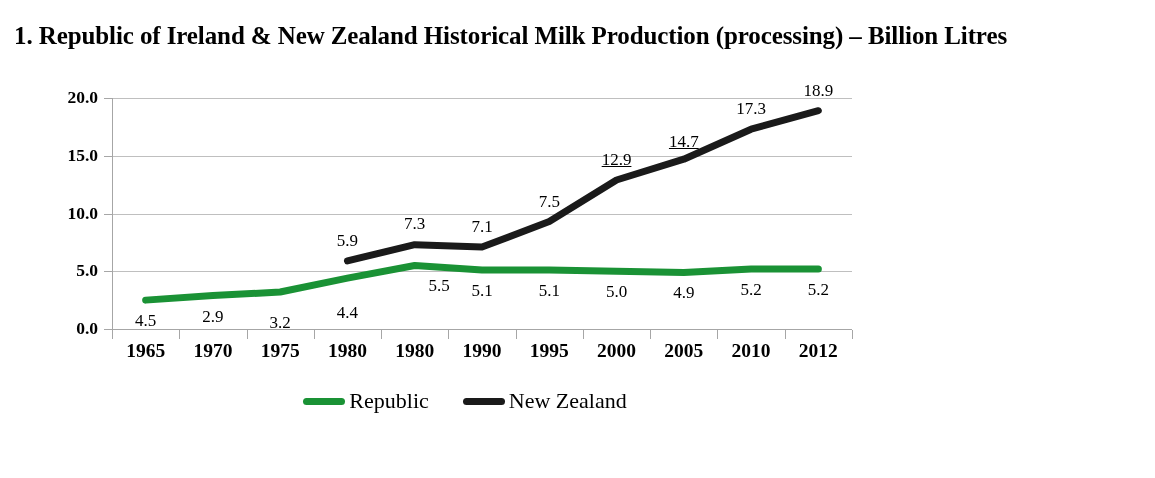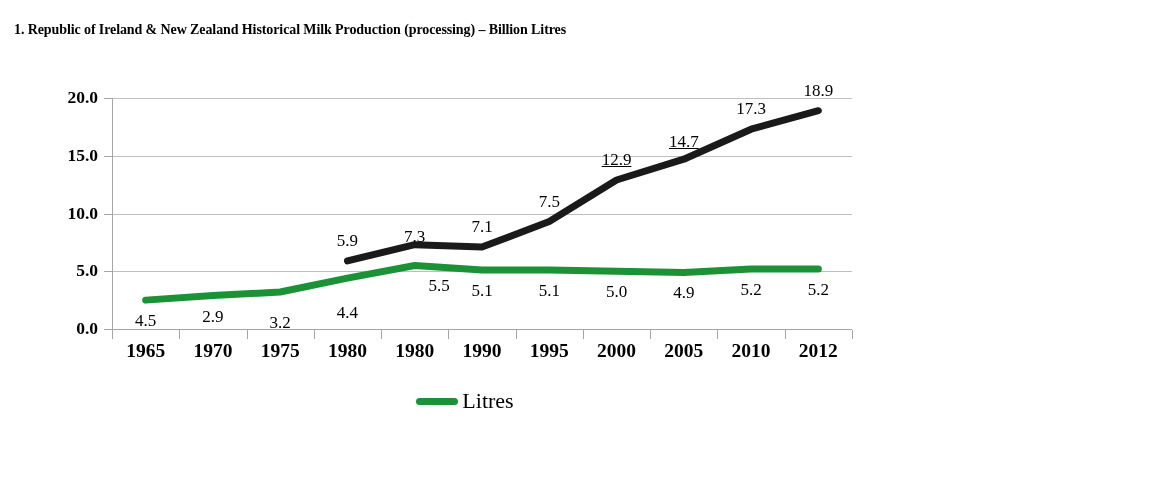--- a/index.html
+++ b/index.html
@@ -14,21 +14,21 @@
     color: #000000;
     overflow: hidden;
     position: relative;
   }
 
   #chart-title {
     position: absolute;
     left: 14px;
     top: 22px;
     font-family: "Liberation Serif", serif;
-    font-size: 14px;
+    font-size: 25px;
     font-weight: bold;
     letter-spacing: -0.1px;
     white-space: nowrap;
     color: #000000;
   }
 
   
   #plot-wrap {
     position: absolute;
     left: 0;
@@ -219,29 +219,33 @@
       <div class="point-label" style="left: 280.182px; top: 313px;">3.2</div>
       <div class="point-label" style="left: 347.455px; top: 303px;">4.4</div>
       <div class="point-label" style="left: 414.727px; top: 276.475px; text-align: right;">5.5</div>
       <div class="point-label" style="left: 482px; top: 281.095px;">5.1</div>
       <div class="point-label" style="left: 549.273px; top: 281.095px;">5.1</div>
       <div class="point-label" style="left: 616.545px; top: 282.25px;">5.0</div>
       <div class="point-label" style="left: 683.818px; top: 283.405px;">4.9</div>
       <div class="point-label" style="left: 751.091px; top: 279.94px;">5.2</div>
       <div class="point-label" style="left: 818.364px; top: 279.94px;">5.2</div>
       <div class="point-label" style="left: 347.455px; top: 230.855px;">5.9</div>
-      <div class="point-label" style="left: 414.727px; top: 227px;">7.3</div>
+      <div class="point-label" style="left: 414.727px; top: 214px;">7.3</div>
       <div class="point-label" style="left: 482px; top: 216.995px;">7.1</div>
       <div class="point-label" style="left: 549.273px; top: 191.585px;">7.5</div>
       <div class="point-label" style="left: 616.545px; top: 150.005px; text-decoration: underline;">12.9</div>
       <div class="point-label" style="left: 683.818px; top: 132px; text-decoration: underline;">14.7</div>
       <div class="point-label" style="left: 751.091px; top: 99.185px;">17.3</div>
       <div class="point-label" style="left: 818.364px; top: 80.705px;">18.9</div>
     </div>
 
 </div>
 
 <div id="legend">
     <div class="legend-item">
       <span class="legend-swatch" style="background: rgb(26, 146, 53);"></span>
-      <span class="legend-label">Litres</span>
+      <span class="legend-label">Republic</span>
+    </div>
+    <div class="legend-item">
+      <span class="legend-swatch" style="background: rgb(26, 26, 26);"></span>
+      <span class="legend-label">New Zealand</span>
     </div>
   </div>
 
 </body></html>

